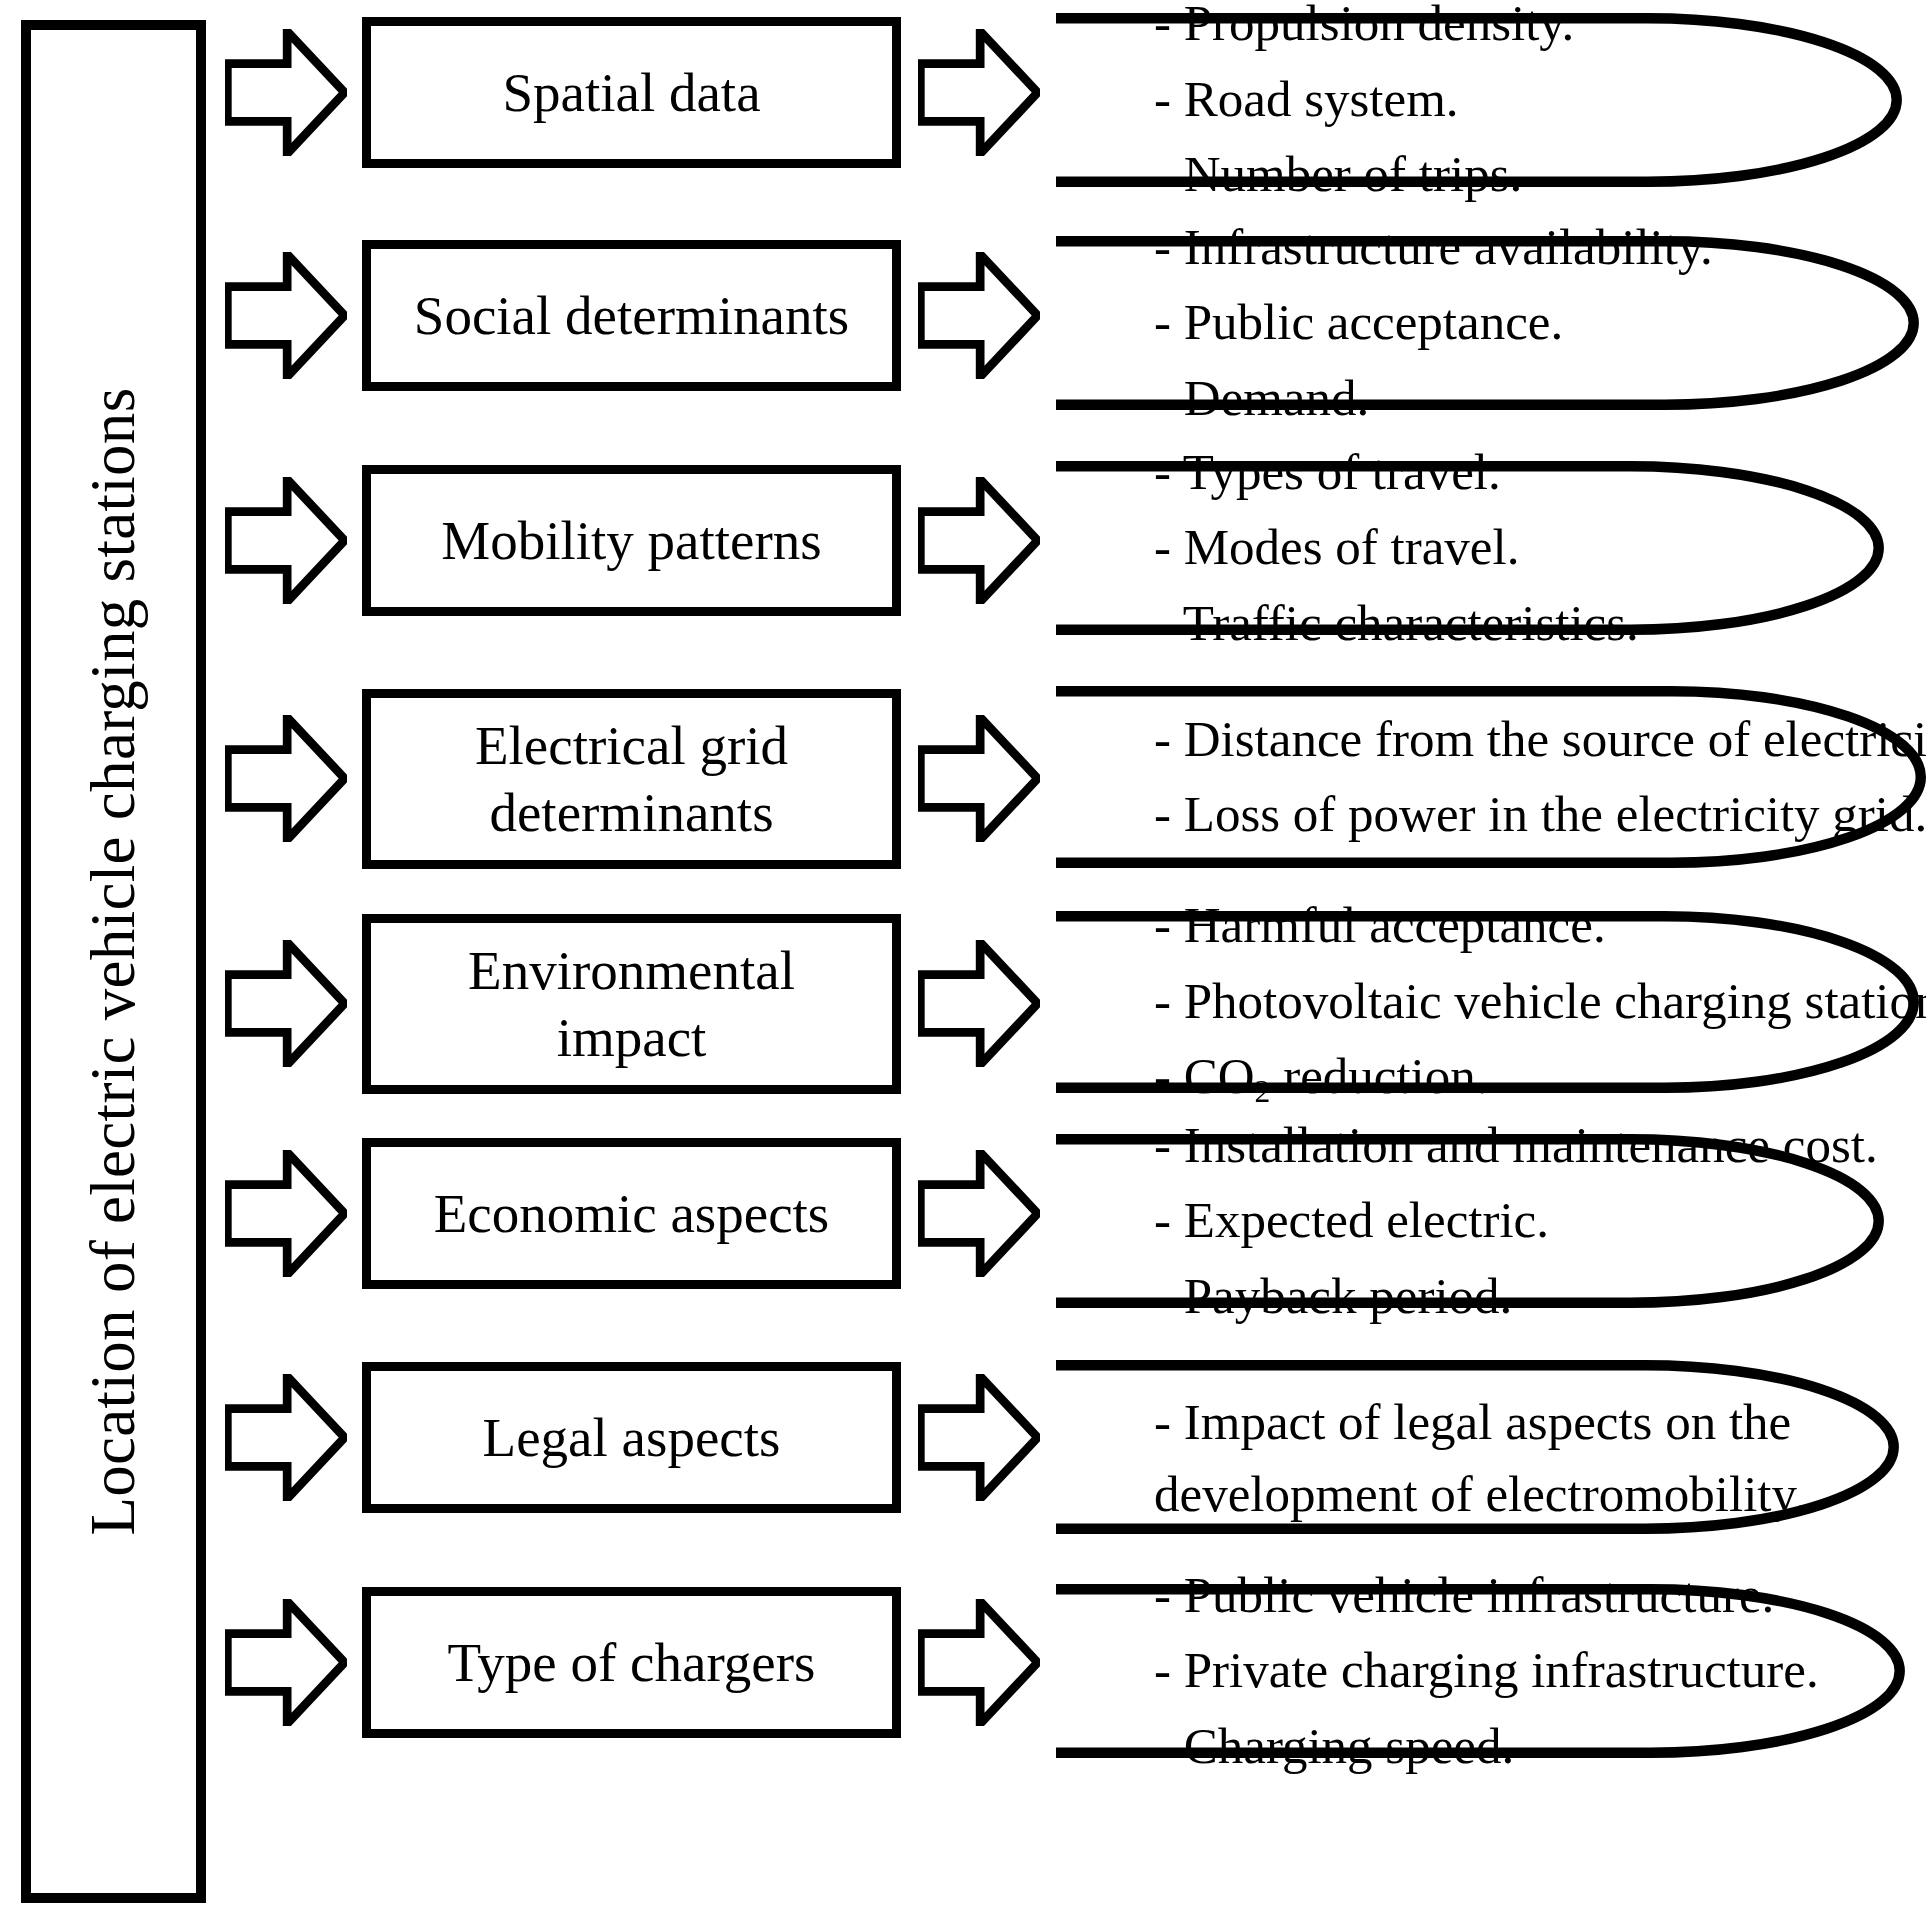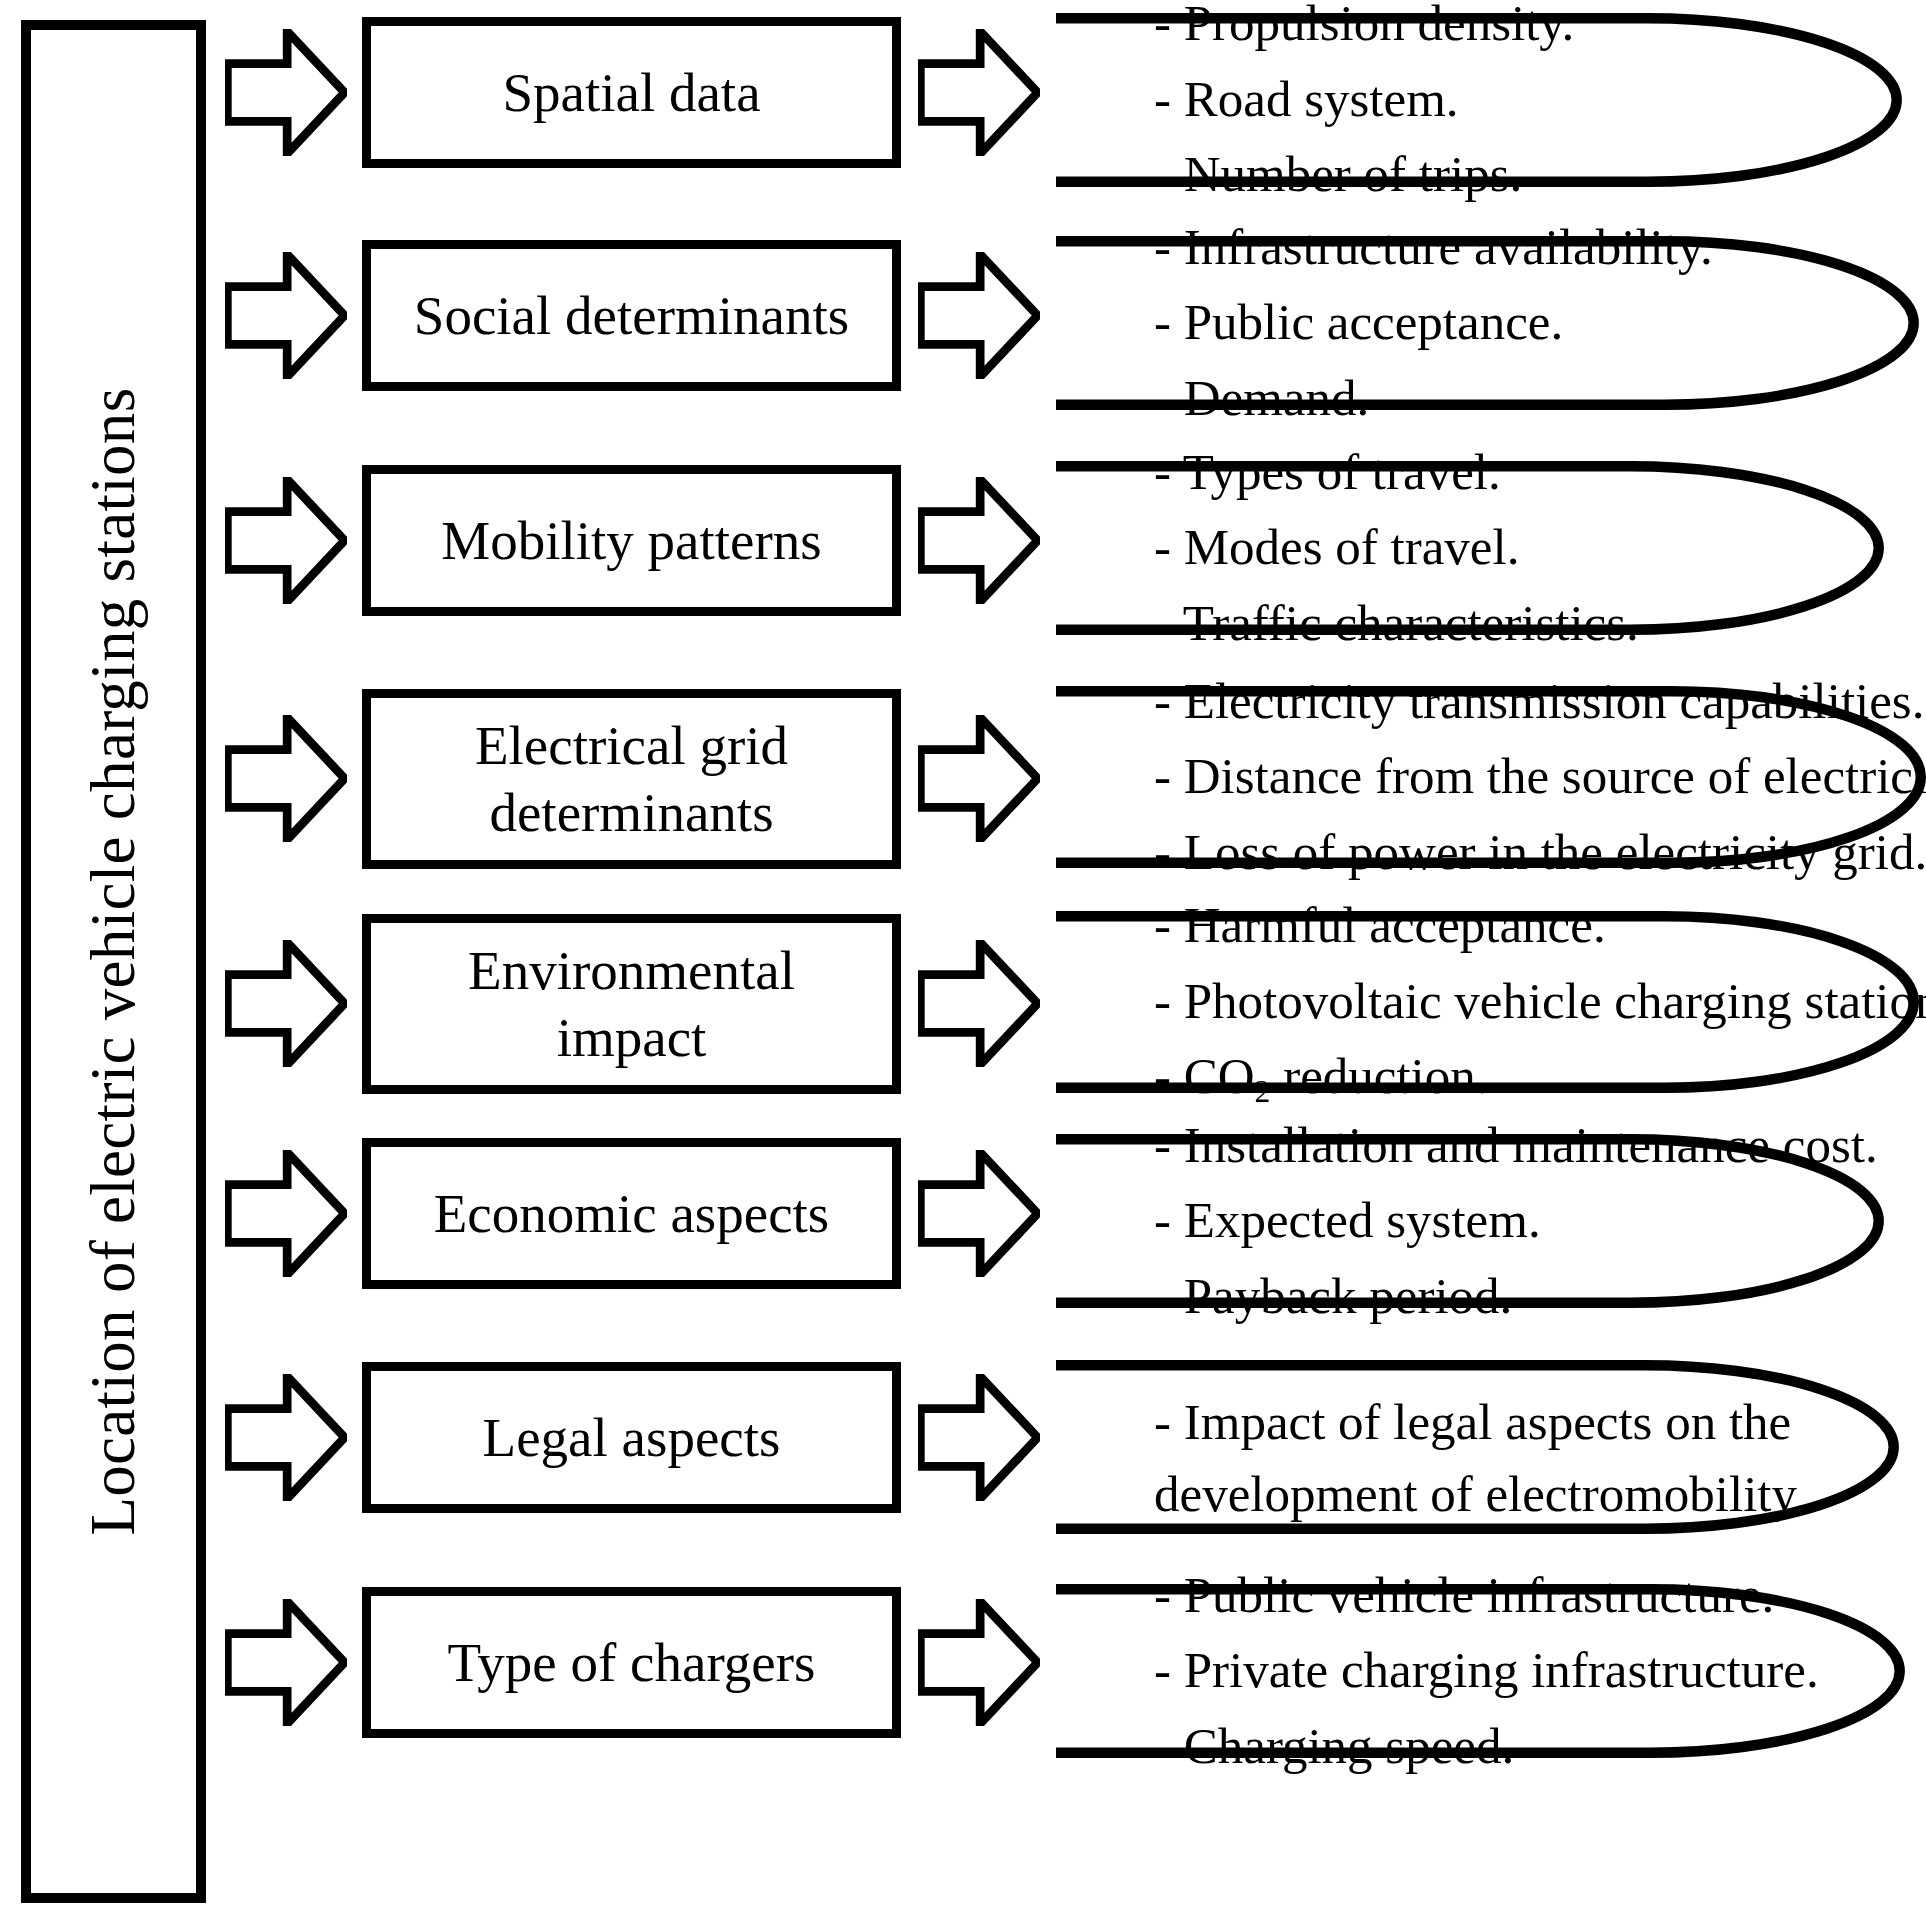--- a/index.html
+++ b/index.html
@@ -222,21 +222,20 @@
         <div class="arrow" style="left: 918px; top: 715px;">
     <svg viewBox="0 0 210 220" preserveAspectRatio="none">
       <polygon points="4,60 107,60 107,4 206,110 107,216 107,160 4,160" fill="#ffffff" stroke="#000000" stroke-width="15" stroke-linejoin="miter"></polygon>
     </svg>
         </div>
         <div class="right-box" style="top: 686px; height: 182px; width: 870px;">
           <svg viewBox="0 0 1502 315" preserveAspectRatio="none">
          <path d="M 9 9 L 1063 9 A 430 148.5 0 0 1 1063 306 L 9 306" fill="#ffffff" stroke="#000000" stroke-width="18" stroke-linejoin="miter" stroke-linecap="square"></path>
        </svg>
           <div class="bullets">
-            <div class="bullet">- Electricity transmission capabilities.</div>
             <div class="bullet">- Distance from the source of electricity.</div>
             <div class="bullet">- Loss of power in the electricity grid.</div>
           </div>
         </div>
       </div>
       <div class="row" style="top: 0px;">
         <div class="arrow" style="left: 225px; top: 940px;">
     <svg viewBox="0 0 210 220" preserveAspectRatio="none">
       <polygon points="4,60 107,60 107,4 206,110 107,216 107,160 4,160" fill="#ffffff" stroke="#000000" stroke-width="15" stroke-linejoin="miter"></polygon>
     </svg>
@@ -278,21 +277,21 @@
     <svg viewBox="0 0 210 220" preserveAspectRatio="none">
       <polygon points="4,60 107,60 107,4 206,110 107,216 107,160 4,160" fill="#ffffff" stroke="#000000" stroke-width="15" stroke-linejoin="miter"></polygon>
     </svg>
         </div>
         <div class="right-box" style="top: 1134px; height: 174px; width: 828px;">
           <svg viewBox="0 0 1430 300" preserveAspectRatio="none">
          <path d="M 9 9 L 992 9 A 429 141 0 0 1 992 291 L 9 291" fill="#ffffff" stroke="#000000" stroke-width="18" stroke-linejoin="miter" stroke-linecap="square"></path>
        </svg>
           <div class="bullets">
             <div class="bullet">- Installation and maintenance cost.</div>
-            <div class="bullet">- Expected system.</div>
+            <div class="bullet">- Expected electric.</div>
             <div class="bullet">- Payback period.</div>
           </div>
         </div>
       </div>
       <div class="row" style="top: 0px;">
         <div class="arrow" style="left: 225px; top: 1374px;">
     <svg viewBox="0 0 210 220" preserveAspectRatio="none">
       <polygon points="4,60 107,60 107,4 206,110 107,216 107,160 4,160" fill="#ffffff" stroke="#000000" stroke-width="15" stroke-linejoin="miter"></polygon>
     </svg>
         </div>

